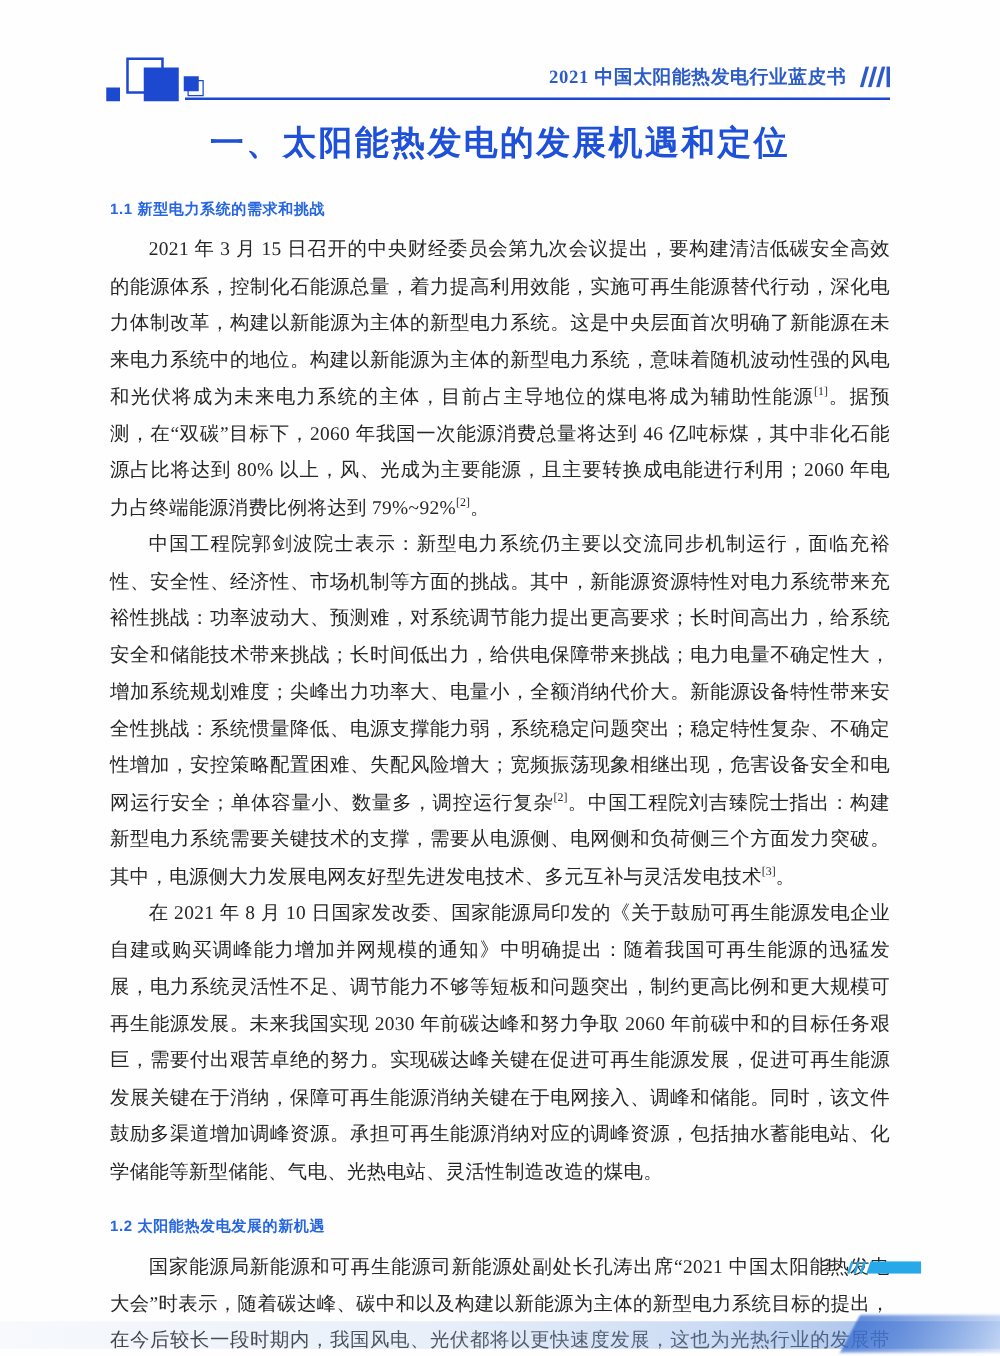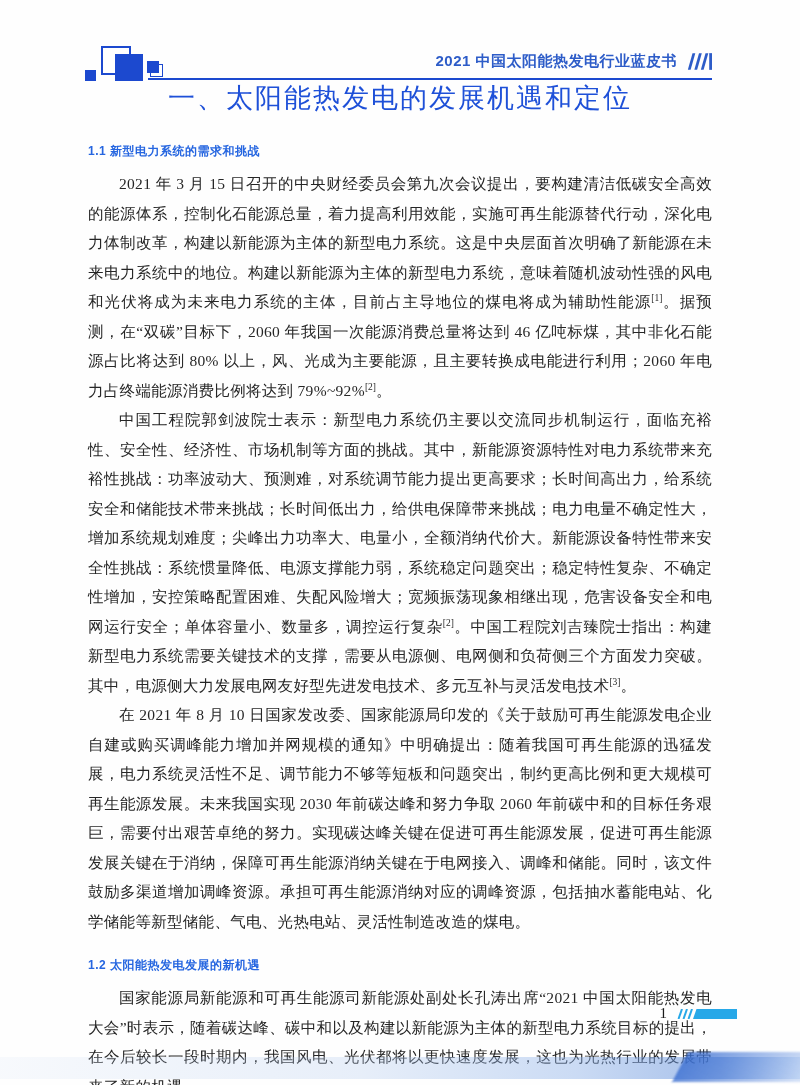--- a/index.html
+++ b/index.html
@@ -22,30 +22,30 @@
   .sq-out{position:absolute; left:16px; top:0; width:30px; height:29px;
           border:2px solid var(--c-accent); background:#fff;}
   .sq-b{left:30px; top:8px; width:28px; height:27px;}
   .sq-out-sm{position:absolute; left:65px; top:18px; width:13px; height:13px;
           border:1.5px solid var(--c-accent);}
   .sq-c{left:62px; top:15px; width:12px; height:12px;}
   .hdr-rule{position:absolute; left:60px; right:0; bottom:0; height:2px;
           background:var(--c-accent);}
   .hdr-right{position:absolute; right:0; top:6px; display:flex; align-items:center; gap:9px;}
   .hdr-title{
-    font-family:Liberation Sans, sans-serif;
+    font-family:Liberation Serif, serif;
     font-size:15px; font-weight:700; color:var(--c-header_text); letter-spacing:.5px;
   }
   .slashes{color:var(--c-header_text); display:block;}
 
   
   h1.chapter{
-    text-align:center;
+    margin-top:16px; text-align:center;
     font-family:"Liberation Sans","DejaVu Sans",sans-serif;
-    font-size:27px; line-height:36px; font-weight:400; letter-spacing:2px;
+    font-size:27px; line-height:36px; font-weight:700; letter-spacing:2px;
     color:var(--c-title);
   }
   h2.sec{
     font-family:"Liberation Sans","DejaVu Sans",sans-serif;
     font-size:12px; font-weight:600; letter-spacing:.5px;
     color:var(--c-heading);
   }
   .sec-1{margin-top:27px; margin-bottom:9px;}
   .sec-2{margin-top:21px; margin-bottom:9px;}
 

